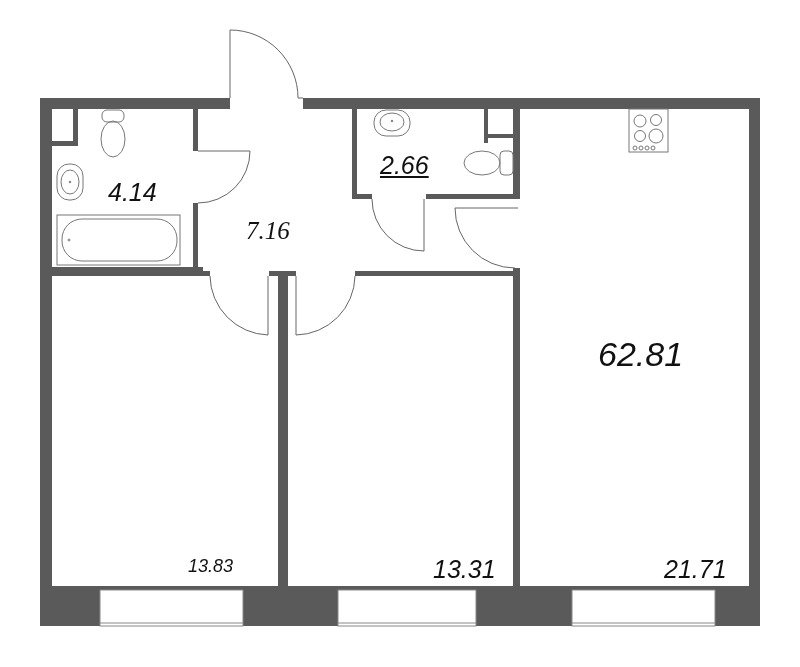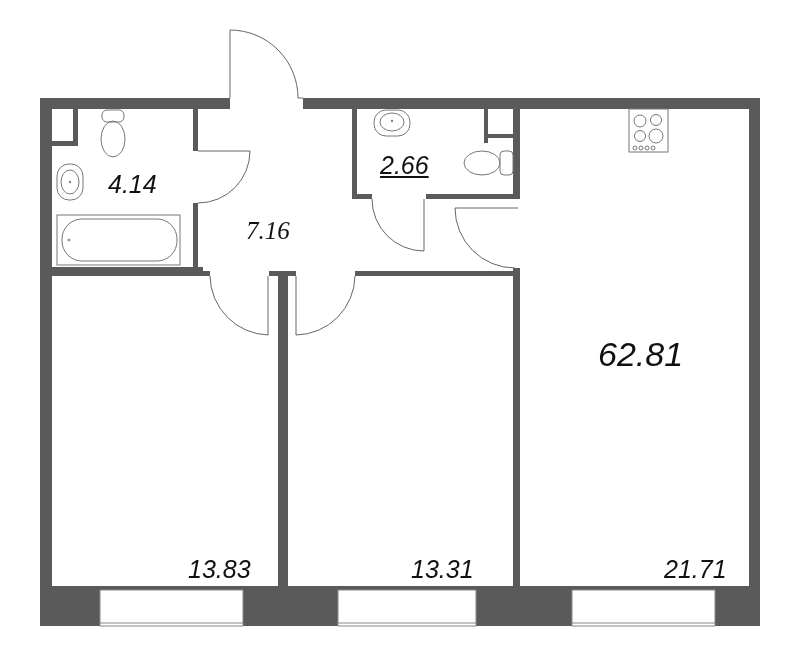--- a/index.html
+++ b/index.html
@@ -121,19 +121,19 @@
       <circle cx="640" cy="136" r="5.5"></circle>
       <circle cx="656" cy="136" r="7"></circle>
       <circle cx="635" cy="148" r="2"></circle>
       <circle cx="641" cy="148" r="2"></circle>
       <circle cx="647" cy="148" r="2"></circle>
       <circle cx="653" cy="148" r="2"></circle>
     </g>
   </g>
 </svg>
 
-<div class="area-label" style="left:108px; top:172px; font-size:25px;">4.14</div>
+<div class="area-label" style="left:108px; top:180px; font-size:25px;">4.14</div>
 <div class="area-label" style="left:246px; top:218px; font-size:25px;font-family:Liberation Serif, serif;">7.16</div>
 <div class="area-label" style="left:380px; top:153px; font-size:25px;text-decoration:underline;">2.66</div>
 <div class="area-label" style="left:598px; top:337px; font-size:34px;">62.81</div>
-<div class="area-label" style="left:188px; top:557px; font-size:25px;">13.83</div>
-<div class="area-label" style="left:411px; top:557px; font-size:25px;">13.31</div>
+<div class="area-label" style="left:188px; top:557px; font-size:18px;">13.83</div>
+<div class="area-label" style="left:433px; top:557px; font-size:25px;">13.31</div>
 <div class="area-label" style="left:664px; top:557px; font-size:25px;text-align:right;">21.71</div>
 
 </body></html>

